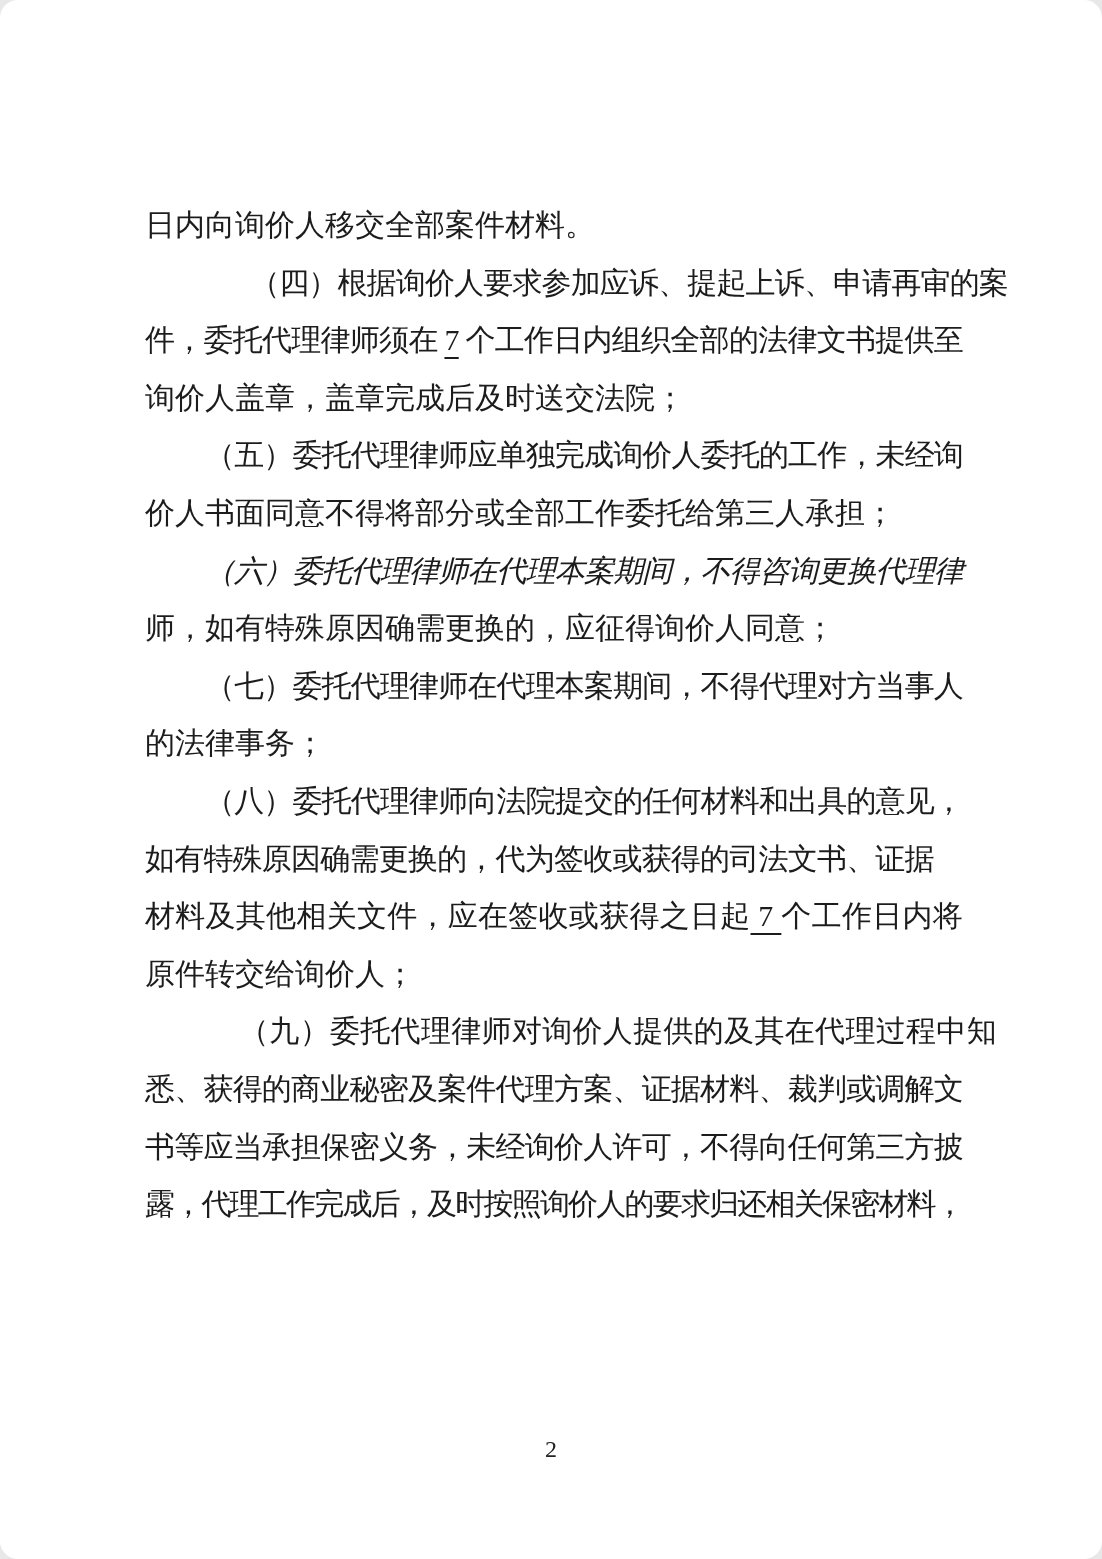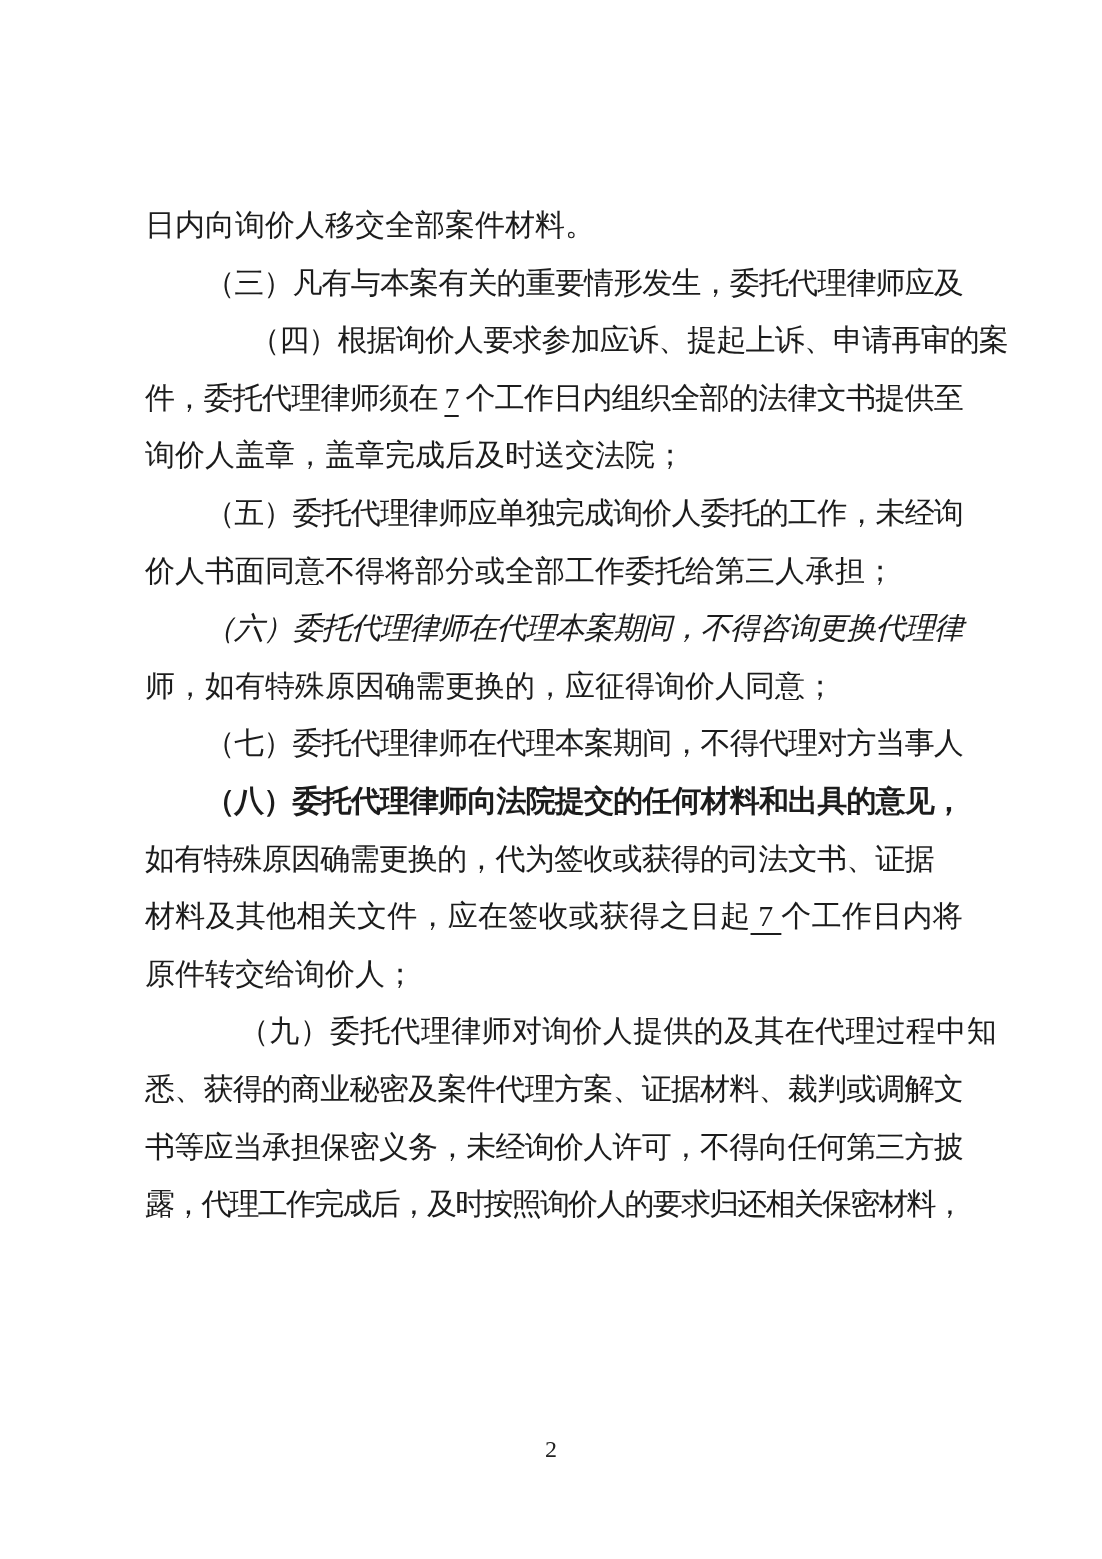--- a/index.html
+++ b/index.html
@@ -9,20 +9,21 @@
   }
   .page {
     position: relative;
     width: 1102px;
     height: 1559px;
     background: #ffffff;
     margin: 0 auto;
     overflow: hidden;
     font-family: "Liberation Serif", serif;
     color: #1c1c1c;
+    border-radius: 18px;
   }
   .doc {
     position: absolute;
     left: 145px;
     top: 196px;
     width: 818px;
   }
   .line {
     height: 57.6px;
     line-height: 57.6px;
@@ -57,30 +58,30 @@
     line-height: 34px;
     color: #222222;
   }
 </style>
 </head>
 <body>
 
 <div class="page">
   <div class="doc" id="doc">
       <div class="line"><span class="wrap" style="letter-spacing: 0px;"><span class="seg">日内向询价人移交全部案件材料。</span></span></div>
-      <div class="line"><span class="ind"></span><span class="wrap" style="letter-spacing: -0.846154px;"><span class="seg">（三）凡有与本案有关的重要情形发生，委托代理律师应及</span></span></div>
       <div class="line"><span class="ind"></span><span class="wrap" style="letter-spacing: -0.846154px; margin-left: 45px;"><span class="seg">（四）根据询价人要求参加应诉、提起上诉、申请再审的案</span></span></div>
       <div class="line"><span class="wrap" style="letter-spacing: -0.733333px;"><span class="seg">件，委托代理律师须在 </span><span class="seg u">7</span><span class="seg"> 个工作日内组织全部的法律文书提供至</span></span></div>
       <div class="line"><span class="wrap" style="letter-spacing: 0px;"><span class="seg">询价人盖章，盖章完成后及时送交法院；</span></span></div>
       <div class="line"><span class="ind"></span><span class="wrap" style="letter-spacing: -0.846154px;"><span class="seg">（五）委托代理律师应单独完成询价人委托的工作，未经询</span></span></div>
       <div class="line"><span class="wrap" style="letter-spacing: 0px;"><span class="seg">价人书面同意不得将部分或全部工作委托给第三人承担；</span></span></div>
       <div class="line"><span class="ind"></span><span class="wrap" style="letter-spacing: -0.846154px; font-style: italic;"><span class="seg">（六）委托代理律师在代理本案期间，不得咨询更换代理律</span></span></div>
       <div class="line"><span class="wrap" style="letter-spacing: 0px;"><span class="seg">师，如有特殊原因确需更换的，应征得询价人同意；</span></span></div>
       <div class="line"><span class="ind"></span><span class="wrap" style="letter-spacing: -0.846154px;"><span class="seg">（七）委托代理律师在代理本案期间，不得代理对方当事人</span></span></div>
-      <div class="line"><span class="ind"></span><span class="wrap" style="letter-spacing: -0.846154px; font-weight: bold;"><span class="seg">（八）委托代理律师向法院提交的任何材料和出具的意见，</span></span></div>
+      <div class="line"><span class="wrap" style="letter-spacing: 0px;"><span class="seg">的法律事务；</span></span></div>
+      <div class="line"><span class="ind"></span><span class="wrap" style="letter-spacing: -0.846154px;"><span class="seg">（八）委托代理律师向法院提交的任何材料和出具的意见，</span></span></div>
       <div class="line"><span class="wrap" style="letter-spacing: -0.785714px;"><span class="seg">如有特殊原因确需更换的，代为签收或获得的司法文书、证据</span></span></div>
       <div class="line"><span class="wrap" style="letter-spacing: 0.275862px;"><span class="seg">材料及其他相关文件，应在签收或获得之日起</span><span class="seg u"> 7 </span><span class="seg">个工作日内将</span></span></div>
       <div class="line"><span class="wrap" style="letter-spacing: 0px;"><span class="seg">原件转交给询价人；</span></span></div>
       <div class="line"><span class="ind"></span><span class="wrap" style="letter-spacing: 0.32px; margin-left: 34px;"><span class="seg">（九）委托代理律师对询价人提供的及其在代理过程中知</span></span></div>
       <div class="line"><span class="wrap" style="letter-spacing: -0.785714px;"><span class="seg">悉、获得的商业秘密及案件代理方案、证据材料、裁判或调解文</span></span></div>
       <div class="line"><span class="wrap" style="letter-spacing: -0.785714px;"><span class="seg">书等应当承担保密义务，未经询价人许可，不得向任何第三方披</span></span></div>
       <div class="line"><span class="wrap" style="letter-spacing: -1.7931px;"><span class="seg">露，代理工作完成后，及时按照询价人的要求归还相关保密材料，</span></span></div>
     </div>
   <div class="pagenum">2</div>
 </div>

